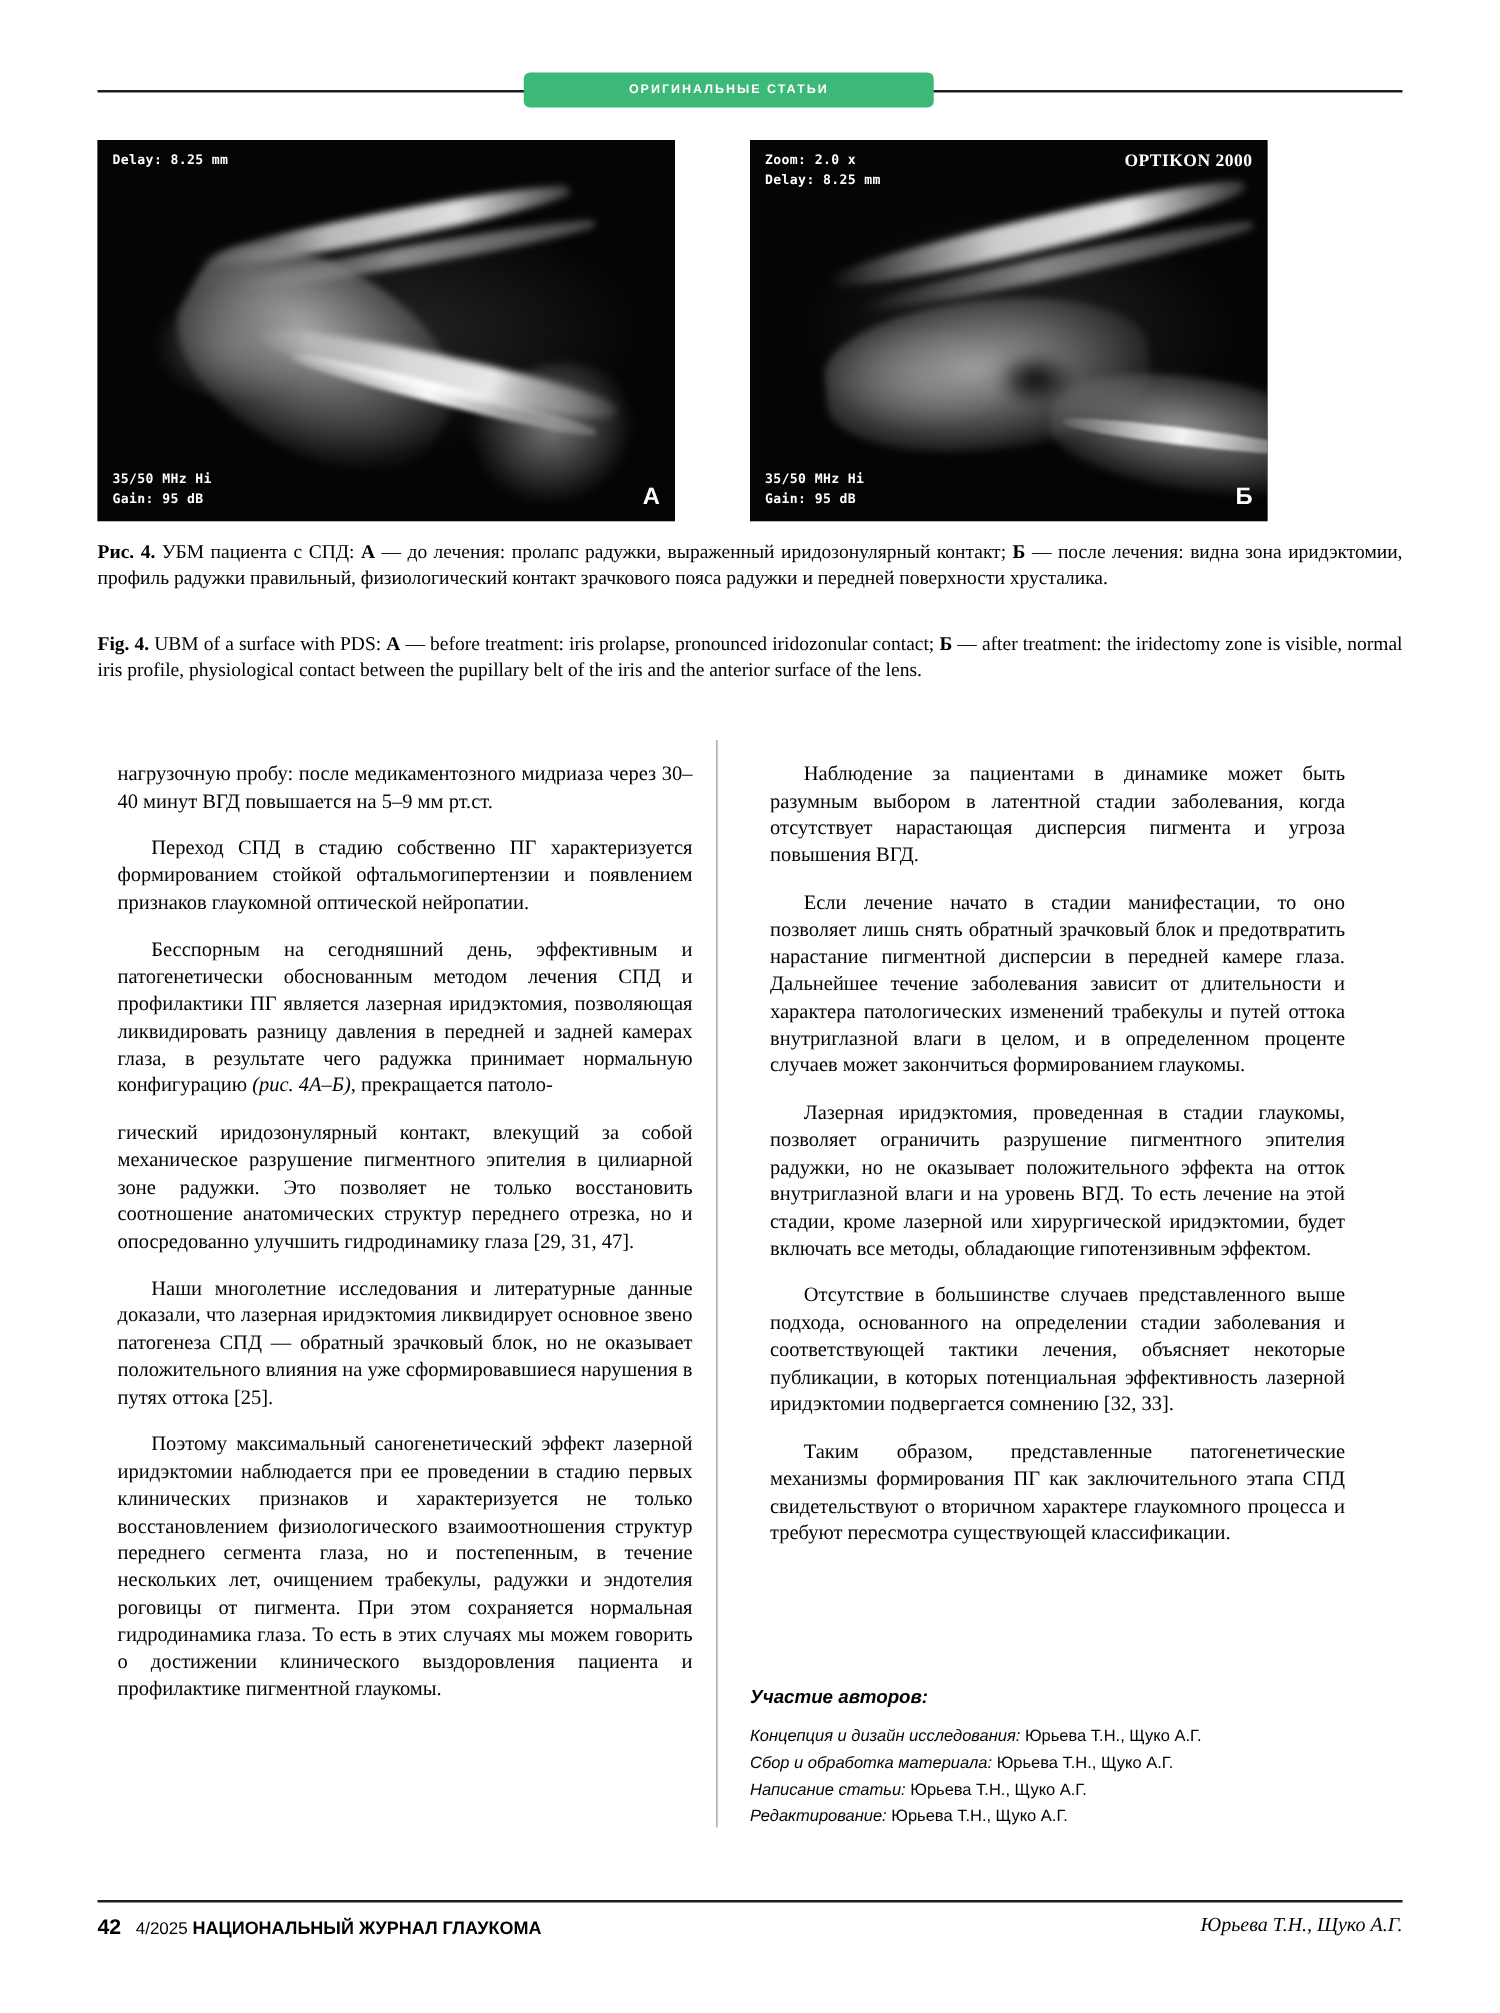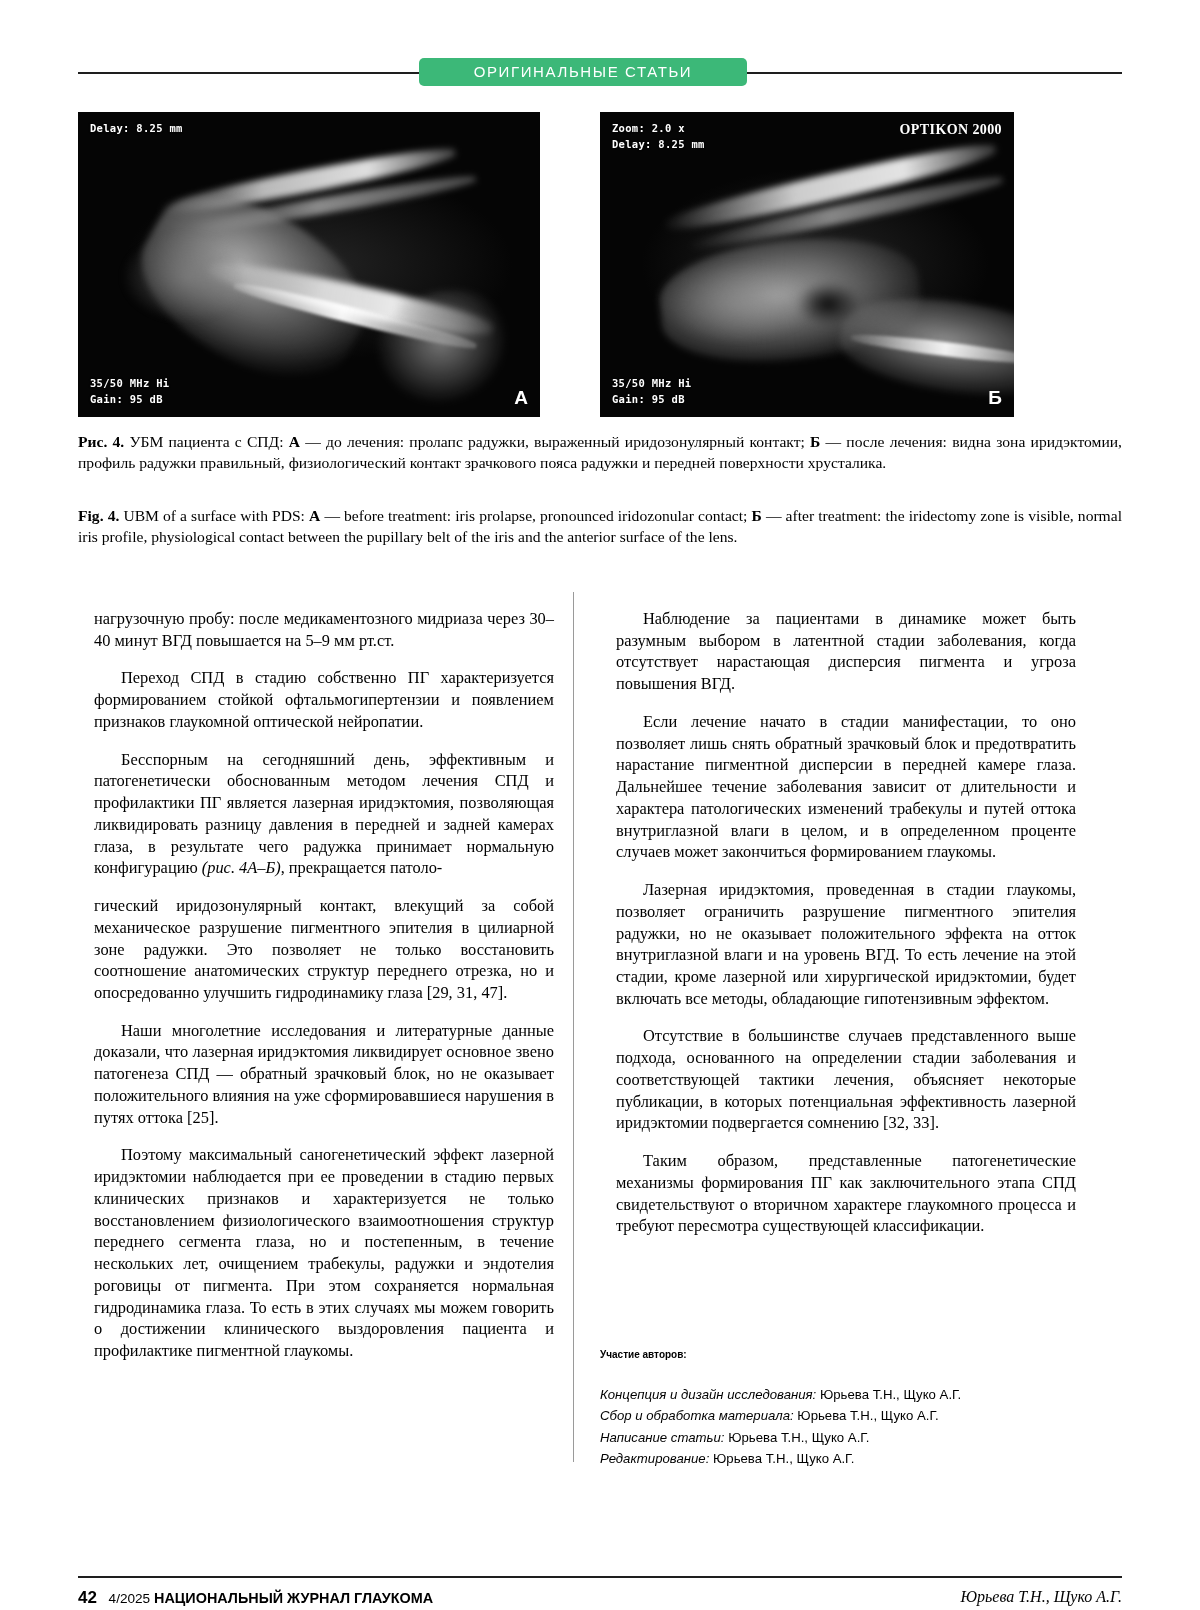--- a/index.html
+++ b/index.html
@@ -41,22 +41,22 @@
   .header-badge {
     position: absolute;
     left: 341px;
     top: 0px;
     width: 328px;
     height: 28px;
     background: #3cb878;
     border-radius: 5px;
     color: #ffffff;
     font-family: "Liberation Sans", sans-serif;
-    font-weight: normal;
-    font-size: 15px;
+    font-weight: bold;
+    font-size: 10px;
     letter-spacing: 1.6px;
     line-height: 28px;
     text-align: center;
     box-sizing: border-box;
   }
 
   
   .figures {
     position: absolute;
     left: 78px;
@@ -163,37 +163,38 @@
 
   
   .authors {
     position: absolute;
     left: 600px;
     top: 1349px;
     width: 492px;
     font-family: "Liberation Sans", sans-serif;
   }
   .authors-title {
-    font-size: 10px;
-    font-weight: bold;
-    margin-bottom: 24px;
+    font-size: 15px;
+    font-style: italic;
+    font-weight: bold;
+    margin-bottom: 12px;
   }
   .authors-line {
     font-size: 13.2px;
     line-height: 1.62;
   }
   .authors-line i {
     font-style: italic;
   }
 
   
   .footer {
     position: absolute;
     left: 78px;
-    top: 1576px;
+    top: 1520px;
     width: 1044px;
     height: 34px;
   }
   .footer-rule {
     position: absolute;
     left: 0; top: 0;
     width: 1044px;
     height: 2px;
     background: #1e1e1e;
   }

